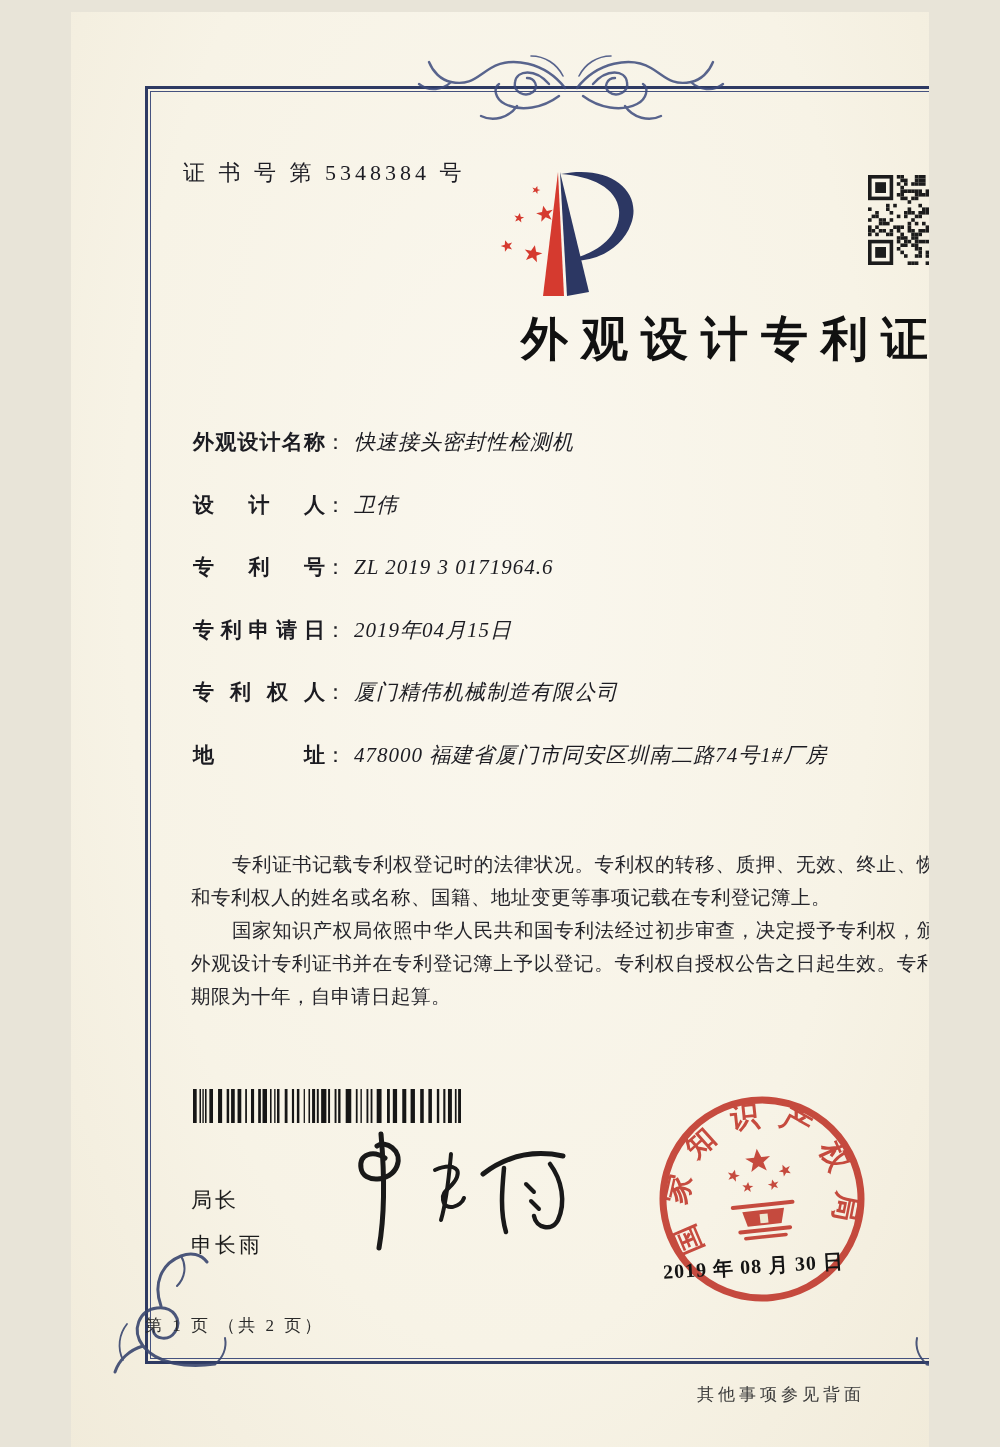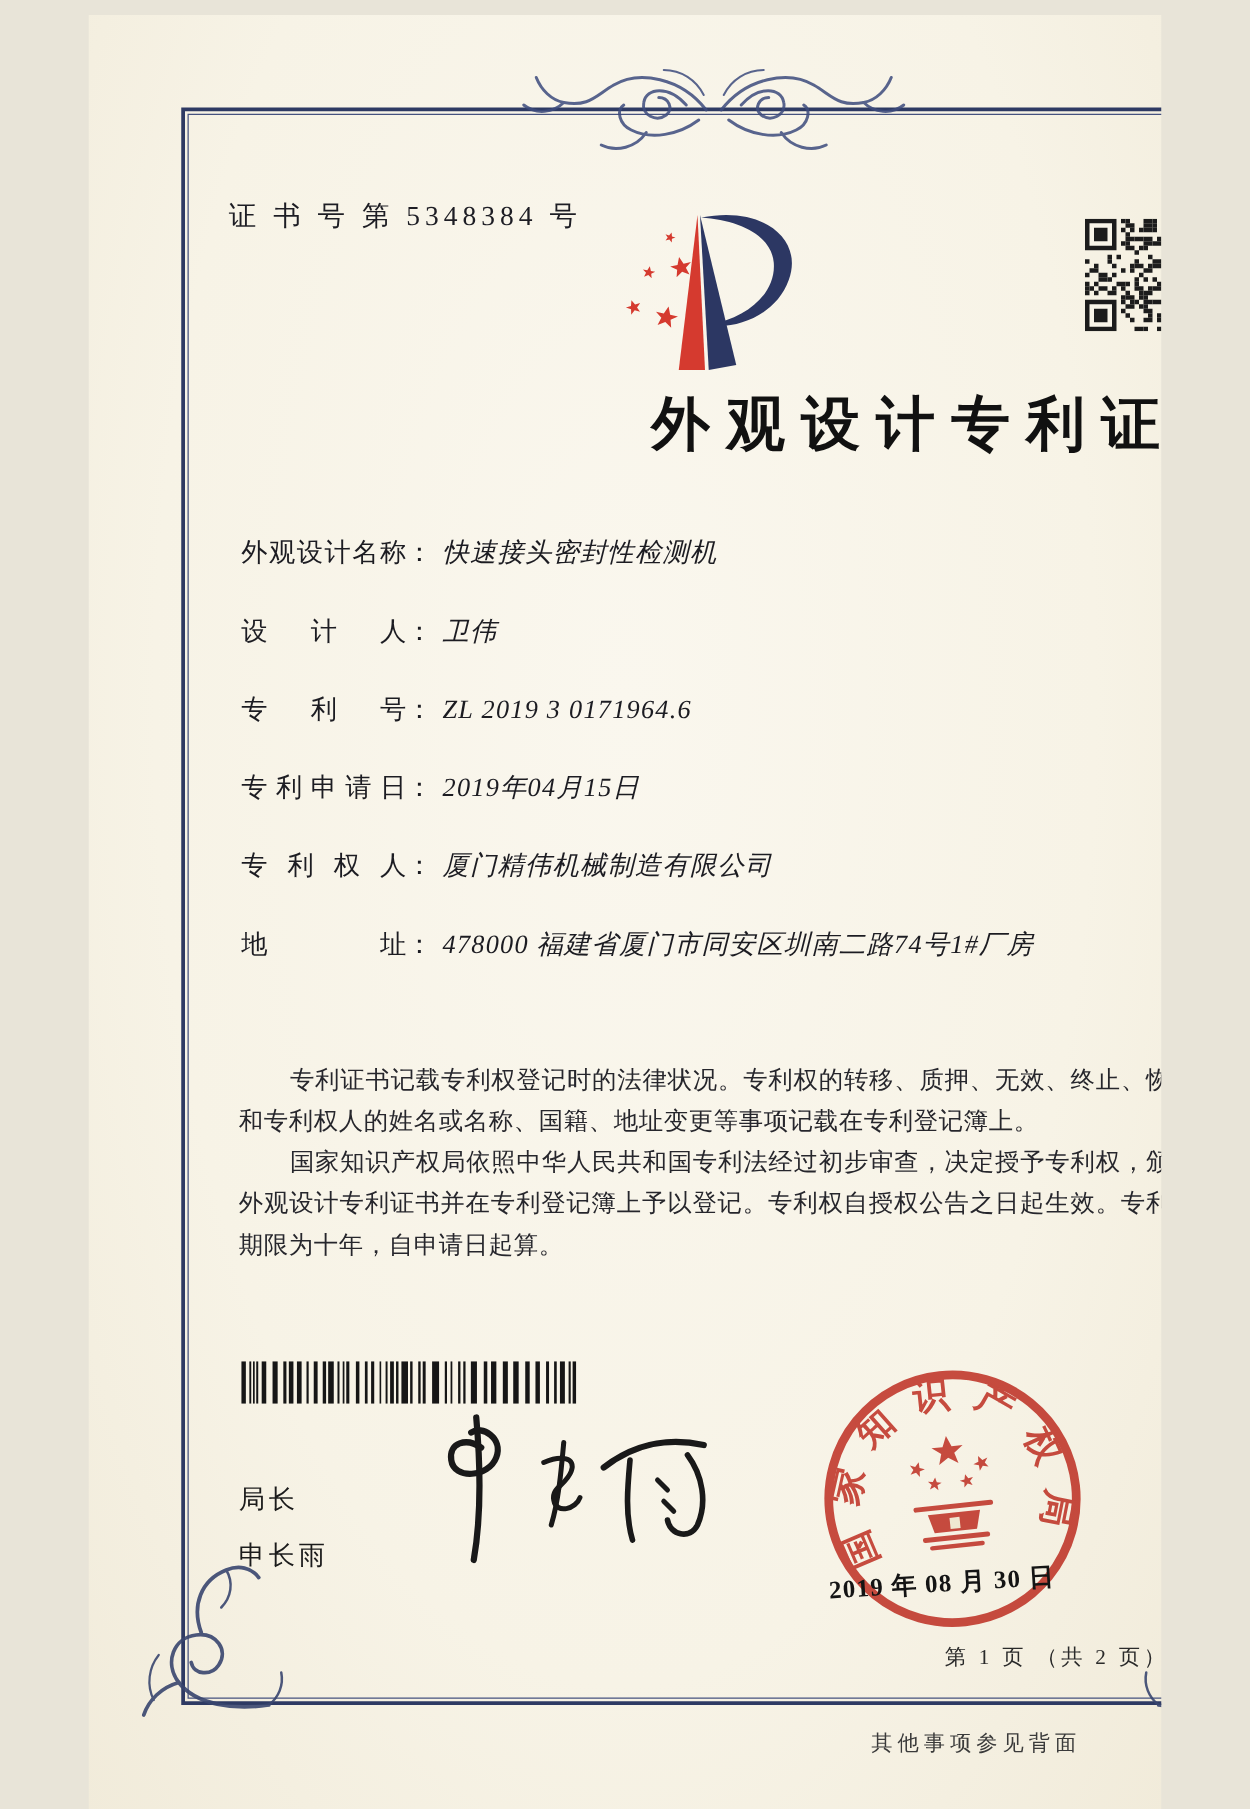--- a/index.html
+++ b/index.html
@@ -9,30 +9,30 @@
     font-family:"Liberation Serif","DejaVu Serif",serif;color:#222;overflow:hidden;padding-left:18px;
   }
   .scan-edge{position:absolute;left:0;right:0;bottom:0;height:7px;background:#d6d2c6;opacity:.85;}
   .frame{position:absolute;left:74px;top:74px;width:856px;height:1272px;border:3px solid #2e3a63;}
   .frame-inner{position:absolute;inset:2px;border:1px solid #45527f;}
   .cert-no{position:absolute;left:112px;top:146px;font-size:22px;letter-spacing:4px;color:#1d1d24;}
   .title{position:absolute;left:74px;top:296px;width:856px;text-align:right;
          font-size:47px;font-weight:700;letter-spacing:13px;color:#111;}
   .fields{position:absolute;left:122px;top:416px;width:766px;font-size:21px;color:#1c1c22;}
   .frow{position:relative;height:62.5px;white-space:nowrap;}
-  .lt{display:inline-block;width:132px;text-align:justify;text-align-last:justify;}
+  .lt{display:inline-block;width:132px;text-align:justify;text-align-last:justify;font-weight:bold;}
   .colon{display:inline-block;}
   .val{display:inline-block;margin-left:8px;letter-spacing:1px;font-style:italic;}
   .grant2{position:absolute;left:368px;top:0;}
   .paras{position:absolute;left:120px;top:836px;width:766px;font-size:19.5px;line-height:33px;
          text-align:justify;color:#26262c;letter-spacing:.5px;}
   .paras p{margin:0;text-indent:2.1em;}
   .officer{position:absolute;left:120px;top:1165px;font-family:"Liberation Sans","DejaVu Sans",sans-serif;
            font-size:21px;color:#1b1b1b;line-height:45px;letter-spacing:3px;}
-  .page-ind{position:absolute;left:74px;top:1302px;width:790px;text-align:right;font-size:17px;
+  .page-ind{position:absolute;left:74px;top:1302px;width:790px;text-align:left;font-size:17px;
             letter-spacing:3px;color:#2a2a2a;}
   .back-note{position:absolute;left:74px;top:1371px;width:720px;text-align:right;font-size:17px;
              letter-spacing:4px;color:#3a3a3a;}
   .seal-date{position:absolute;left:592px;top:1240px;width:220px;font-size:20px;letter-spacing:1px;
              color:#141414;transform:rotate(-3.5deg);font-weight:600;}
   svg{position:absolute;}
   .seal-svg{mix-blend-mode:multiply;}
 </style>
 </head>
 <body>

